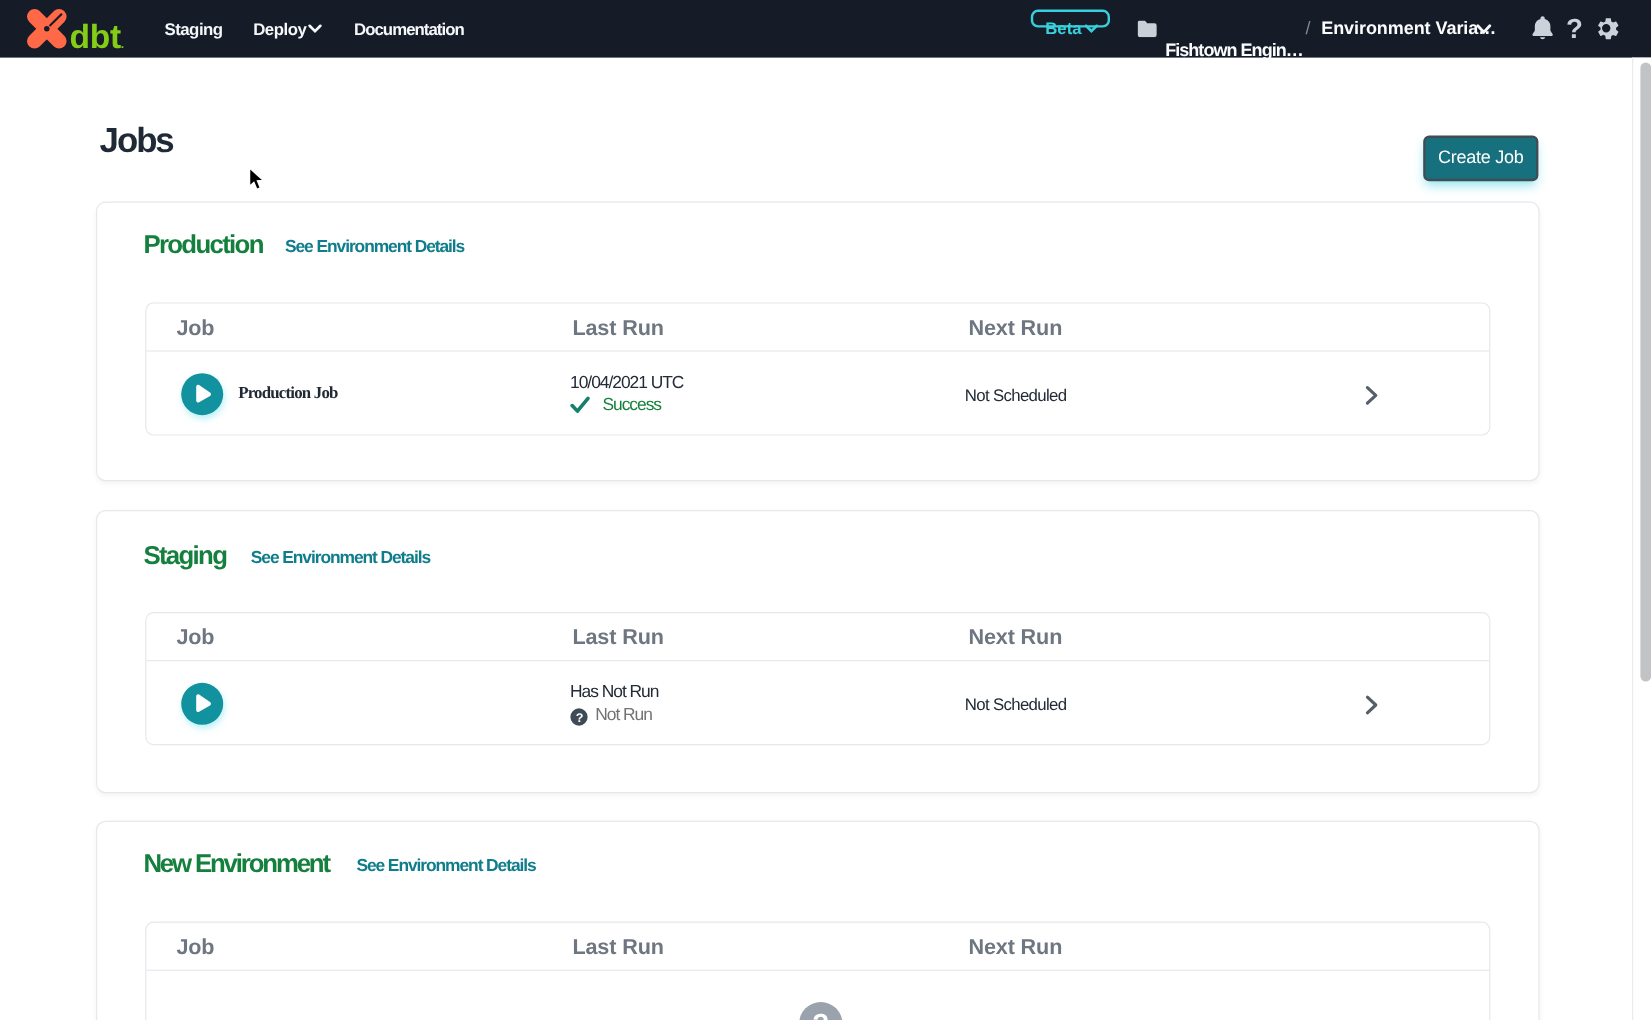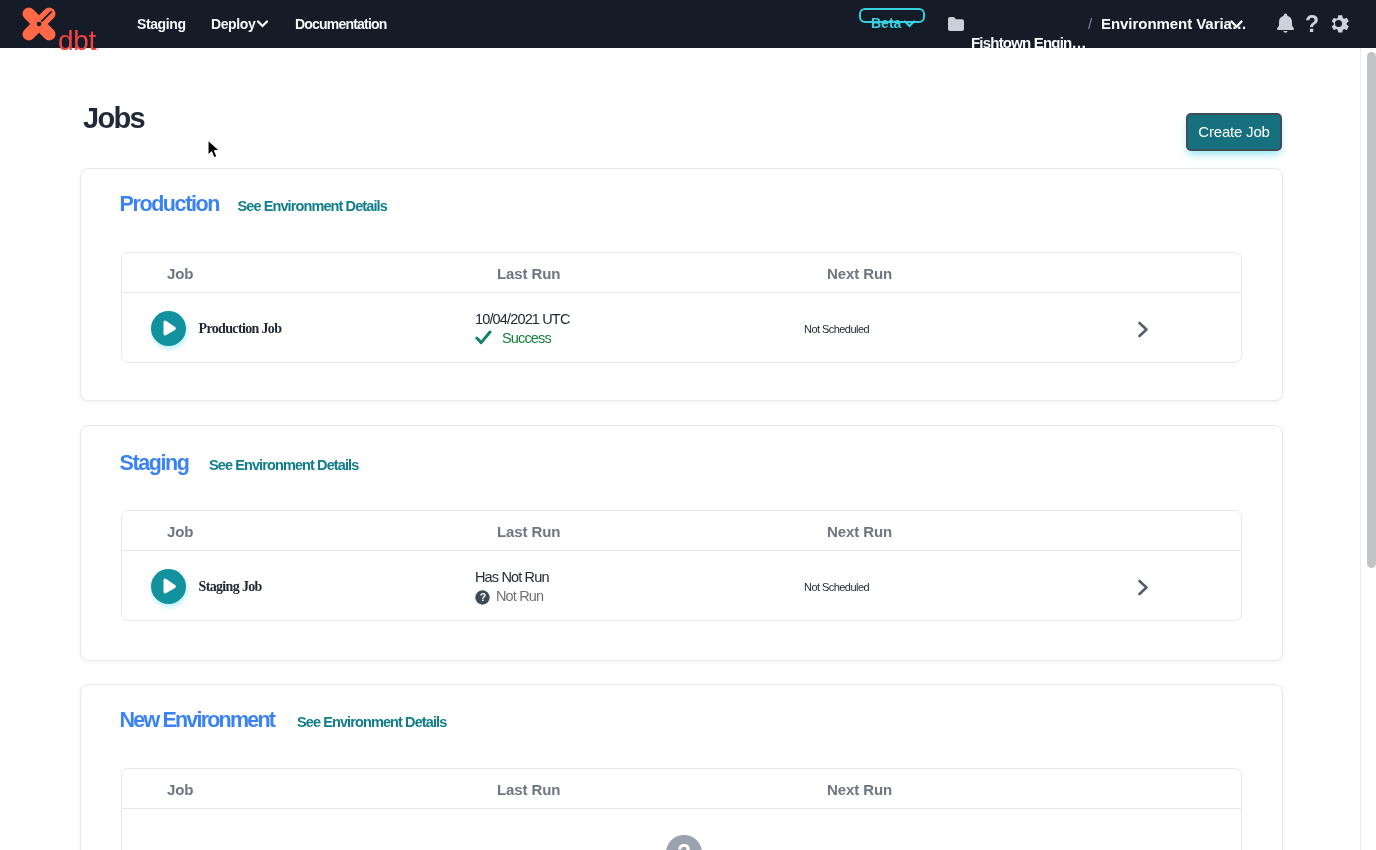--- a/index.html
+++ b/index.html
@@ -3,44 +3,44 @@
 <meta charset="utf-8">
 <style>
   * { margin:0; padding:0; box-sizing:border-box; }
   html,body { width:1376px; height:850px; overflow:hidden; }
   body { font-family:"Liberation Sans",sans-serif; background:#fff; position:relative; }
   .abs { position:absolute; }
 
   
   #nav { position:absolute; left:0; top:0; width:1376px; height:48px; background:#151c28; }
   .navlink { position:absolute; top:0; height:48px; line-height:48px; color:#f5f7f9; font-weight:700; font-size:14px; letter-spacing:-0.4px; }
-  #dbttext { position:absolute; left:58px; top:16px; height:48px; line-height:50px; color:#ef4444; font-weight:400; font-size:28px; letter-spacing:-0.3px; }
+  #dbttext { position:absolute; left:58px; top:6px; height:48px; line-height:50px; color:#84cc16; font-weight:700; font-size:28px; letter-spacing:-0.3px; }
   #beta { position:absolute; left:859px; top:8px; width:66px; height:15px; border:2px solid #38d0dd; border-radius:6px; color:#38d0dd; font-weight:700; font-size:14px; text-align:left; line-height:27px; padding-left:10px; }
   .crumb { position:absolute; top:0; height:48px; line-height:48px; font-size:15px; color:#fbfcfd; font-weight:700; letter-spacing:-0.2px; }
 
   
   #h1 { position:absolute; left:83px; top:102px; font-size:29px; font-weight:700; color:#1f2a36; letter-spacing:-1.7px; }
   #createjob { position:absolute; left:1186px; top:113px; width:96px; height:38px; background:#17707e; border:2px solid #404d55; border-radius:5px; color:#fff; font-size:15px; letter-spacing:-0.7px; text-align:center; line-height:34px; box-shadow:0 5px 9px -2px rgba(120,222,234,0.85); letter-spacing:-0.2px; }
 
   .card { position:absolute; left:80px; width:1203px; background:#fff; border:1px solid #e6e8ec; border-radius:8px; box-shadow:0 2px 4px rgba(30,40,55,0.05); }
-  .card h2 { position:absolute; left:38.5px; top:22px; line-height:26px; font-size:21.5px; font-weight:700; color:#3b82f6; letter-spacing:-1.4px; }
+  .card h2 { position:absolute; left:38.5px; top:22px; line-height:26px; font-size:21.5px; font-weight:700; color:#15803d; letter-spacing:-1.4px; }
   .card .envlink { position:absolute; top:27px; line-height:20px; font-size:14.5px; font-weight:700; color:#0f7d8b; letter-spacing:-0.9px; }
   .tbl { position:absolute; left:40px; top:83px; width:1121px; border:1px solid #e6e8ec; border-radius:7px; background:#fff; }
   .thead { position:relative; height:40px; border-bottom:1px solid #e6e8ec; }
-  .th { position:absolute; top:0; height:40px; line-height:41px; font-size:15px; font-weight:700; color:#6e7681; letter-spacing:-0.1px;margin-left:20px; }
+  .th { position:absolute; top:0; height:40px; line-height:41px; font-size:18px; font-weight:700; color:#6e7681; letter-spacing:-0.1px; }
   .th1 { left:25px; } .th2 { left:355px; } .th3 { left:685px; }
   .trow { position:relative; height:69px; }
   .playbtn { position:absolute; left:29px; top:18px; width:35px; height:35px; border-radius:50%; background:#12929e; box-shadow:1px 3px 5px rgba(130,228,238,0.55); }
   .playbtn svg { position:absolute; left:11px; top:9px; }
   .jobname { position:absolute; left:76.5px; top:0; height:69px; line-height:72px; font-size:14px; font-weight:700; color:#202934; letter-spacing:-0.65px;font-family:Liberation Serif, serif; }
   .lastrun { position:absolute; left:353px; top:17px; font-size:14.5px; color:#222b36; letter-spacing:-0.85px; line-height:19px; }
   .status { margin-top:0px; display:flex; align-items:center; }
   .status .stxt { color:#15803d; margin-left:10px; }
   .status .ntxt { color:#737373; margin-left:6px; }
-  .nextrun { position:absolute; left:682px; top:0; height:69px; line-height:72px; font-size:11px; color:#222b36; letter-spacing:-0.55px; }
+  .nextrun { position:absolute; left:682px; top:0; height:69px; line-height:72px; font-size:14px; color:#222b36; letter-spacing:-0.55px; }
   .rowchev { position:absolute; left:1015px; top:28px; }
 
   
   #sbtrack { position:absolute; left:1360px; top:48px; width:16px; height:802px; background:#fff; border-left:1px solid #ebebeb; }
   #sbthumb { position:absolute; left:6px; top:4px; width:9px; height:516px; background:#c1c3c5; border-radius:5px; }
 </style>
 </head>
 <body>
 
 <div id="nav">
@@ -128,21 +128,20 @@
       <div class="th th1">Job</div>
         <div class="th th2">Last Run</div>
         <div class="th th3">Next Run</div>
     </div>
     <div class="trow">
       <div class="playbtn">
           <svg width="14" height="17" viewBox="0 0 14 17">
             <path fill="#fff" d="M1.5 2.2 a1.6 1.6 0 0 1 2.4 -1.4 L13 7.1 a1.6 1.6 0 0 1 0 2.8 L3.9 15.2 a1.6 1.6 0 0 1 -2.4 -1.4 Z"></path>
           </svg>
         </div>
-      <div class="jobname">Staging Job</div>
       <div class="lastrun">Has Not Run
         <div class="status">
           <svg width="15" height="15" viewBox="0 0 15 15" style="margin-top:2px;">
               <circle cx="7.5" cy="7.5" r="7.2" fill="#3f4a57"></circle>
               <text x="7.5" y="11.4" font-size="10.5" font-weight="bold" fill="#fff" text-anchor="middle" font-family="Liberation Sans,sans-serif">?</text>
             </svg>
           <span class="ntxt">Not Run</span>
         </div>
       </div>
       <div class="nextrun">Not Scheduled</div>

